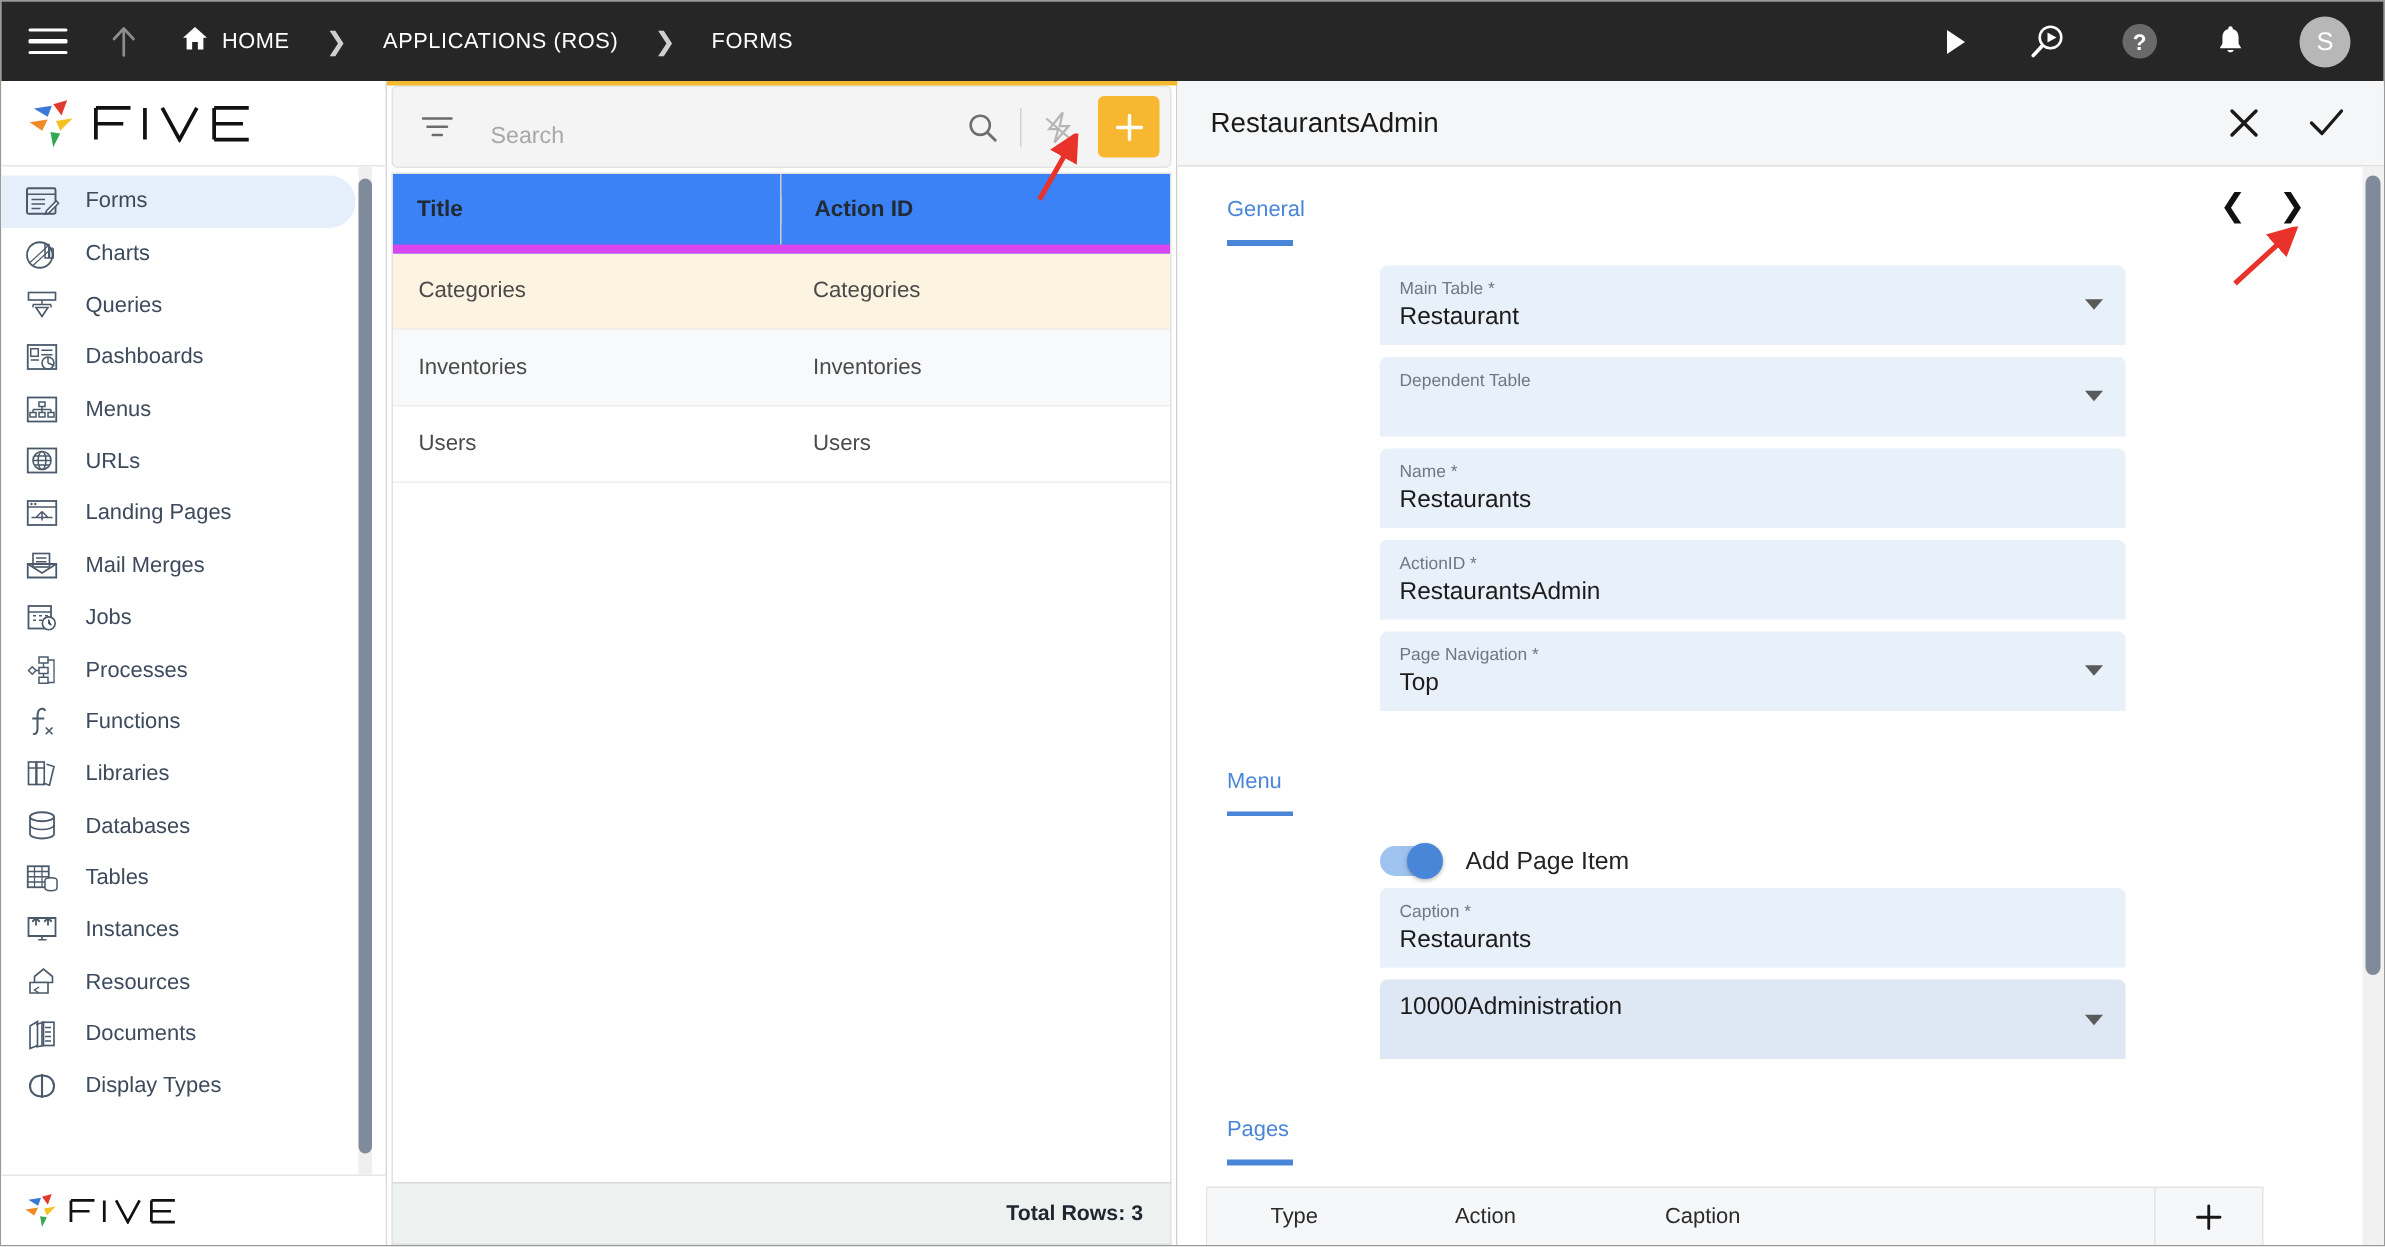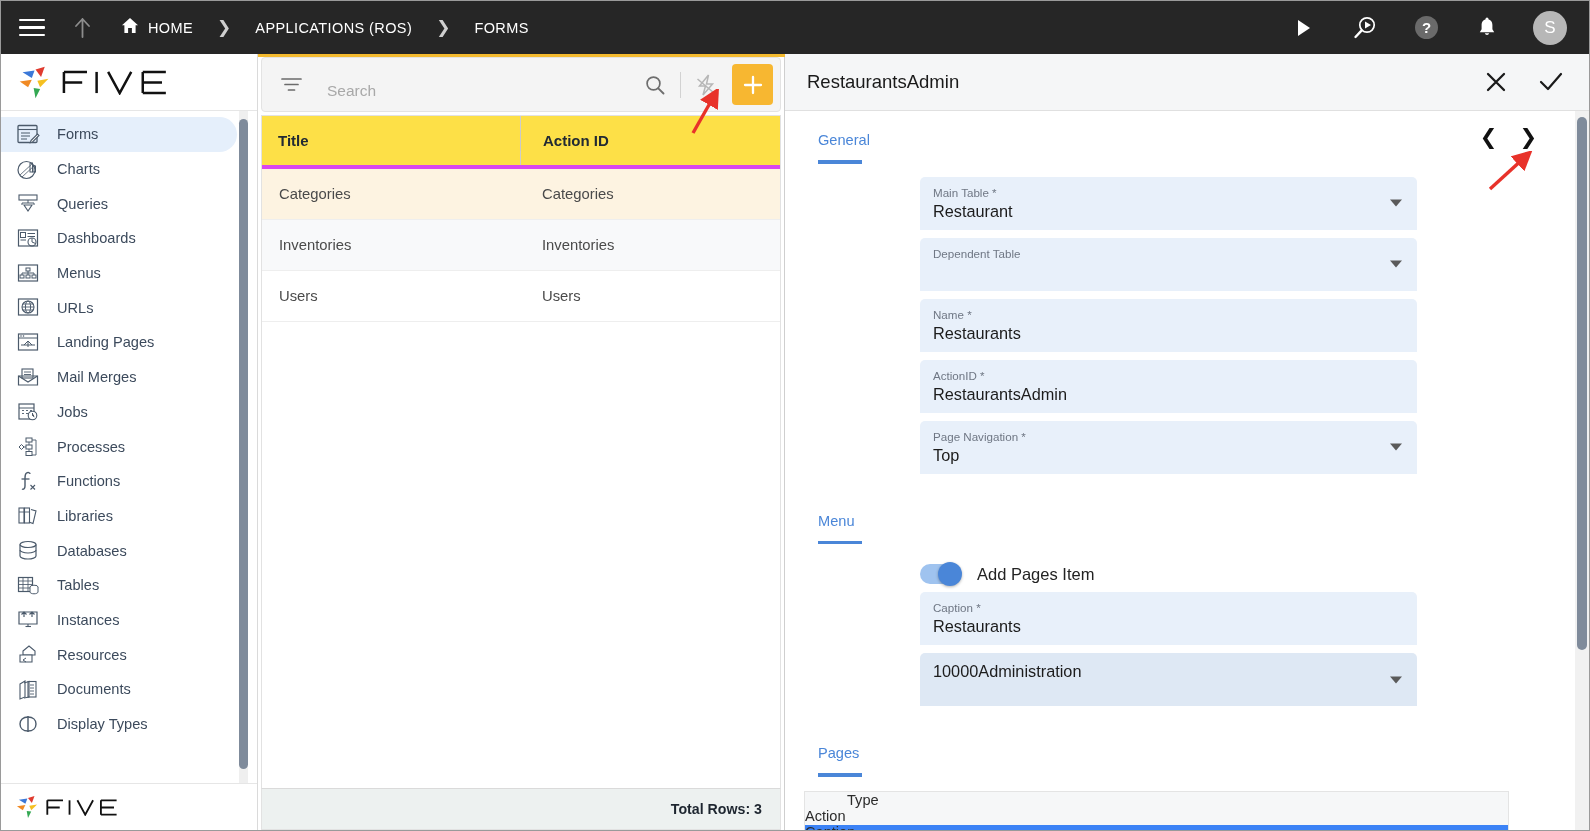--- a/index.html
+++ b/index.html
@@ -160,23 +160,23 @@
     font-weight: 300;
   }
 
   .grid-wrap {
     flex: 1; display: flex; flex-direction: column; min-height: 0;
     border: 1px solid #e2e2e2; border-bottom: none;
     margin-top: 3px;
   }
   .grid-head {
     height: 53px; min-height: 53px;
-    background: #fde047;
+    background: #3b82f6;
     display: flex; align-items: center;
-    border-bottom: 4px solid #d946ef;
+    border-bottom: 6px solid #d946ef;
     position: relative;
   }
   .gh-cell {
     font-size: 15px; font-weight: bold; color: #222a33;
     padding-left: 16px; position: relative; display:flex; align-items:center; height:100%;
   }
   .gh-cell.c1 { width: 258px; }
   .gh-cell.c2 { flex: 1; border-left: 1px solid #cdcdcd; padding-left: 22px; }
   .gh-cell.c2::before {
     content:""; position:absolute; left:-1px; top:14px; bottom:14px; width:1px; background:#c9c9c9;
@@ -283,21 +283,21 @@
     background: #4a86d8; box-shadow: 0 1px 3px rgba(0,0,0,.3);
   }
   .toggle-label { font-size: 16.5px; color: #232323; }
 
   
   .pages-table {
     margin: 14px 0 0 19px; width: 705px;
     border: 1px solid #e4e4e4;
     background: #fff;
   }
-  .pt-head { display: flex; height: 40px; background: #f6f7f8; border-bottom: 7px solid #3b82f6; flex-direction: column; }
+  .pt-head { display: flex; height: 40px; background: #f6f7f8; border-bottom: 1px solid #3b82f6; }
   .pt-h { font-size: 14.6px; color: #2b2b2b; display:flex; align-items:center; }
   .pt-h.t { width: 165px; padding-left: 42px; }
   .pt-h.a { width: 140px; }
   .pt-h.c { flex: 1; }
   .pt-h.plus {
     width: 72px; border-left: 1px solid #e4e4e4;
     justify-content: center; font-size: 23px; color: #171717; cursor: pointer; font-weight: 300;
   }
   .pt-row { display: flex; height: 52px; align-items: center; }
   .pt-c { display: flex; align-items: center; }
@@ -768,21 +768,21 @@
             </div>
           </div>
         </div>
 
         <div class="section" style="padding-top:23px;">
           <div class="sec-label">Menu</div>
           <div class="sec-underline"></div>
 
           <div class="toggle-row">
             <div class="toggle"></div>
-            <div class="toggle-label">Add Pages Item</div>
+            <div class="toggle-label">Add Page Item</div>
           </div>
 
           <div class="fields" style="padding-top:2px;">
             <div class="field">
               <div class="f-label">Caption *</div>
               <div class="f-value">Restaurants</div>
             </div>
             <div class="field focused">
               <div class="f-value">10000Administration</div>
               <span class="f-caret"></span>

